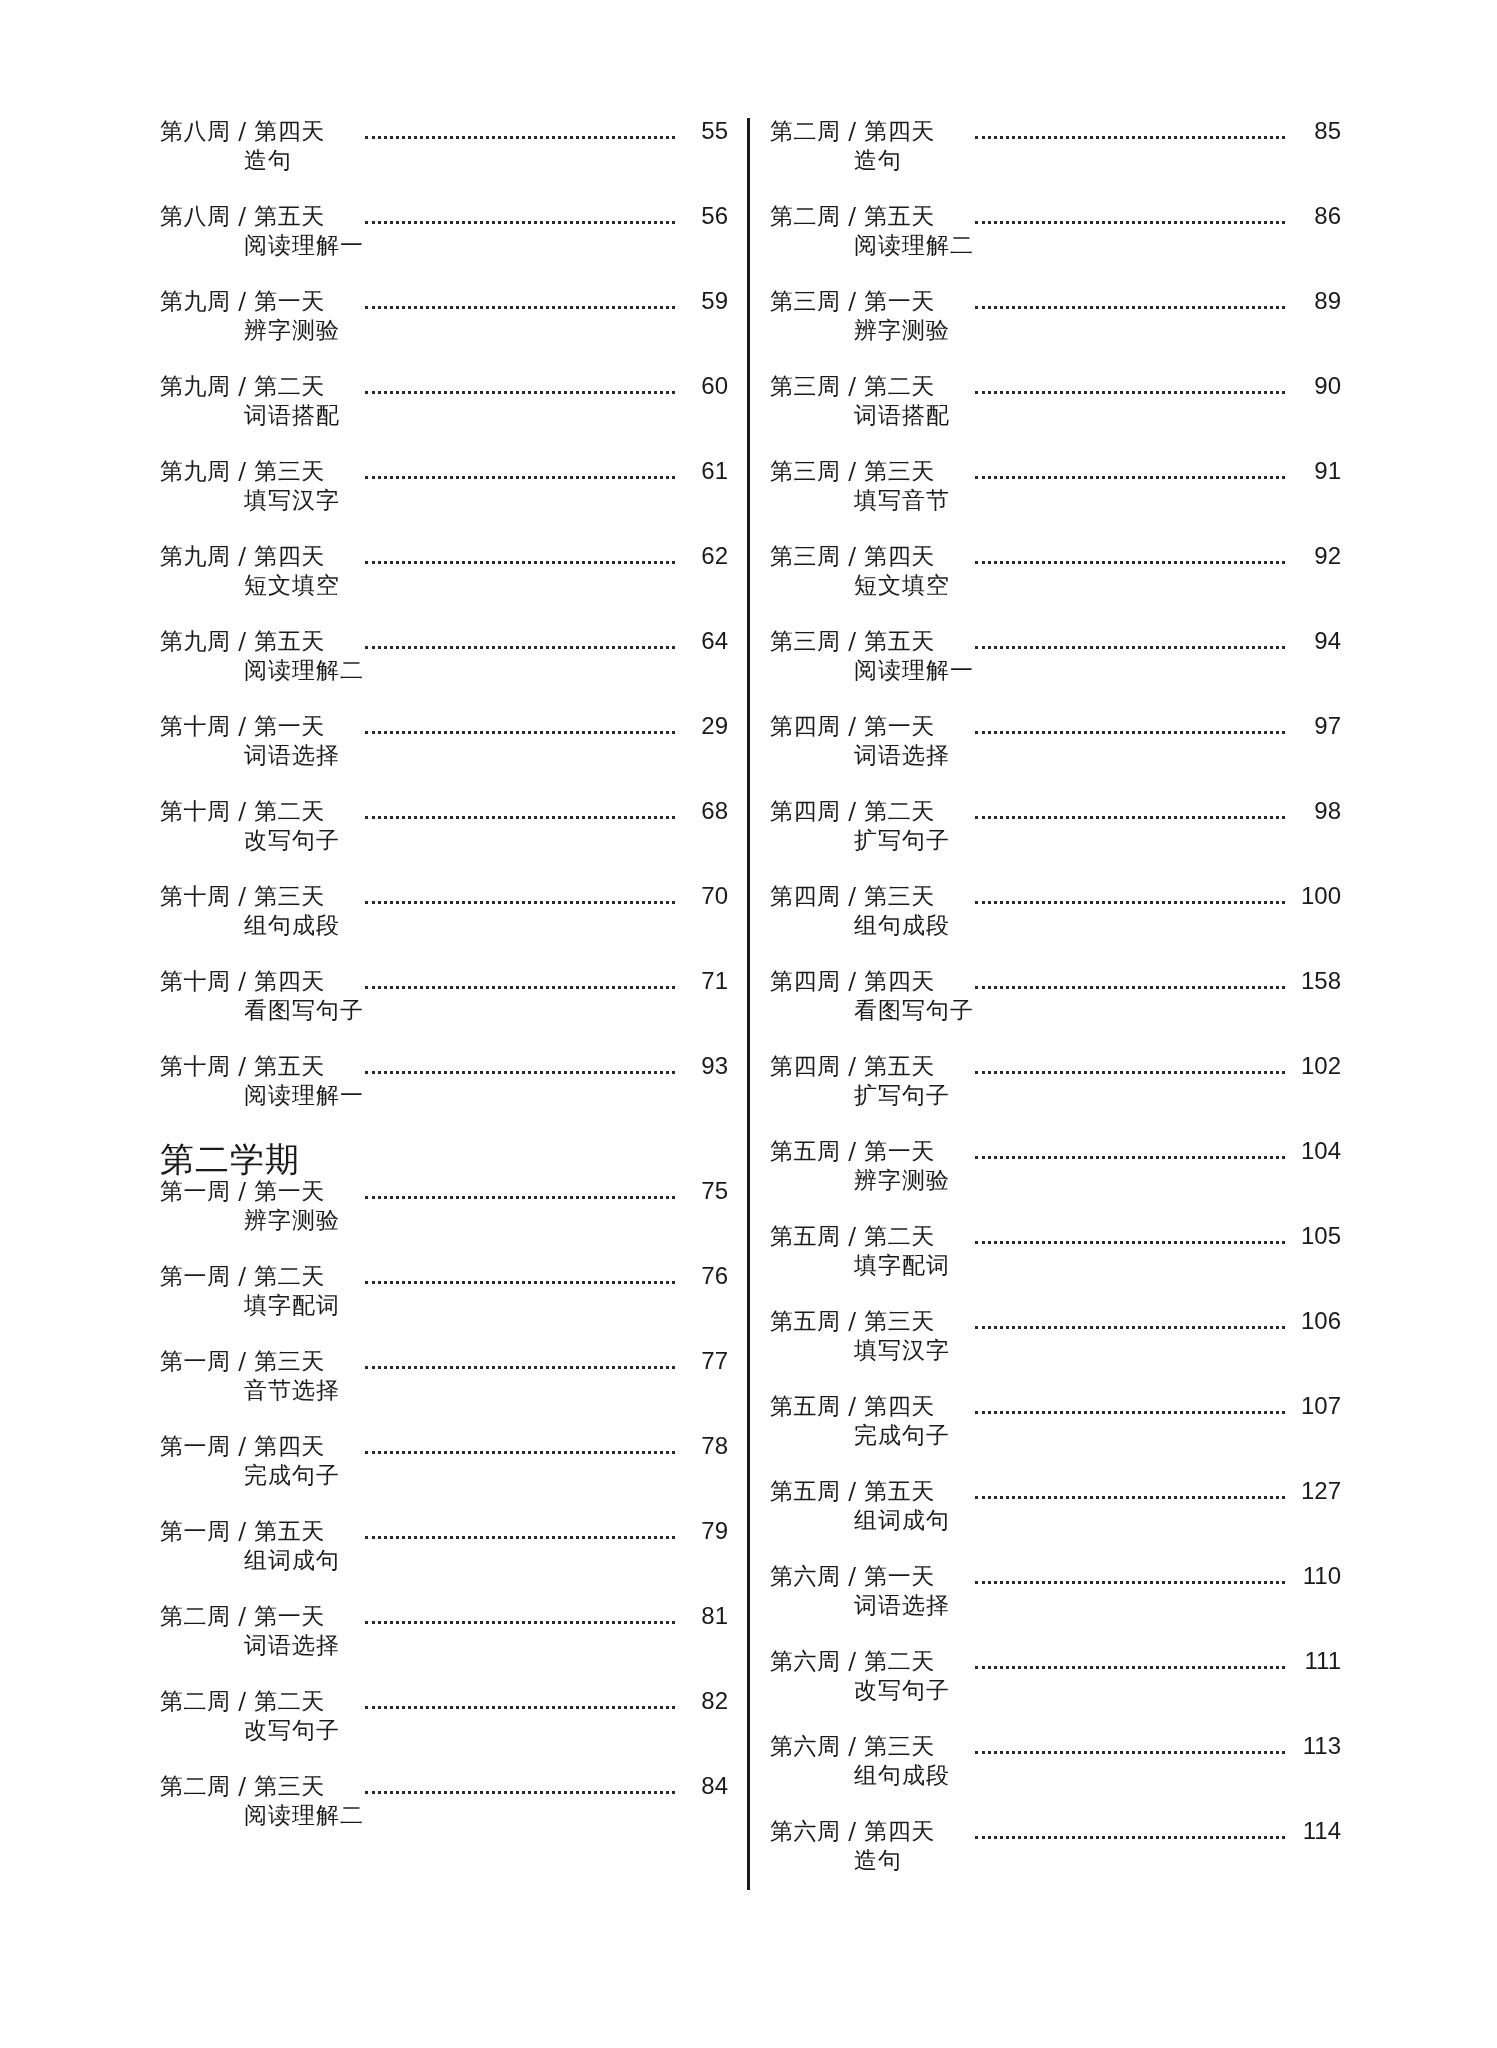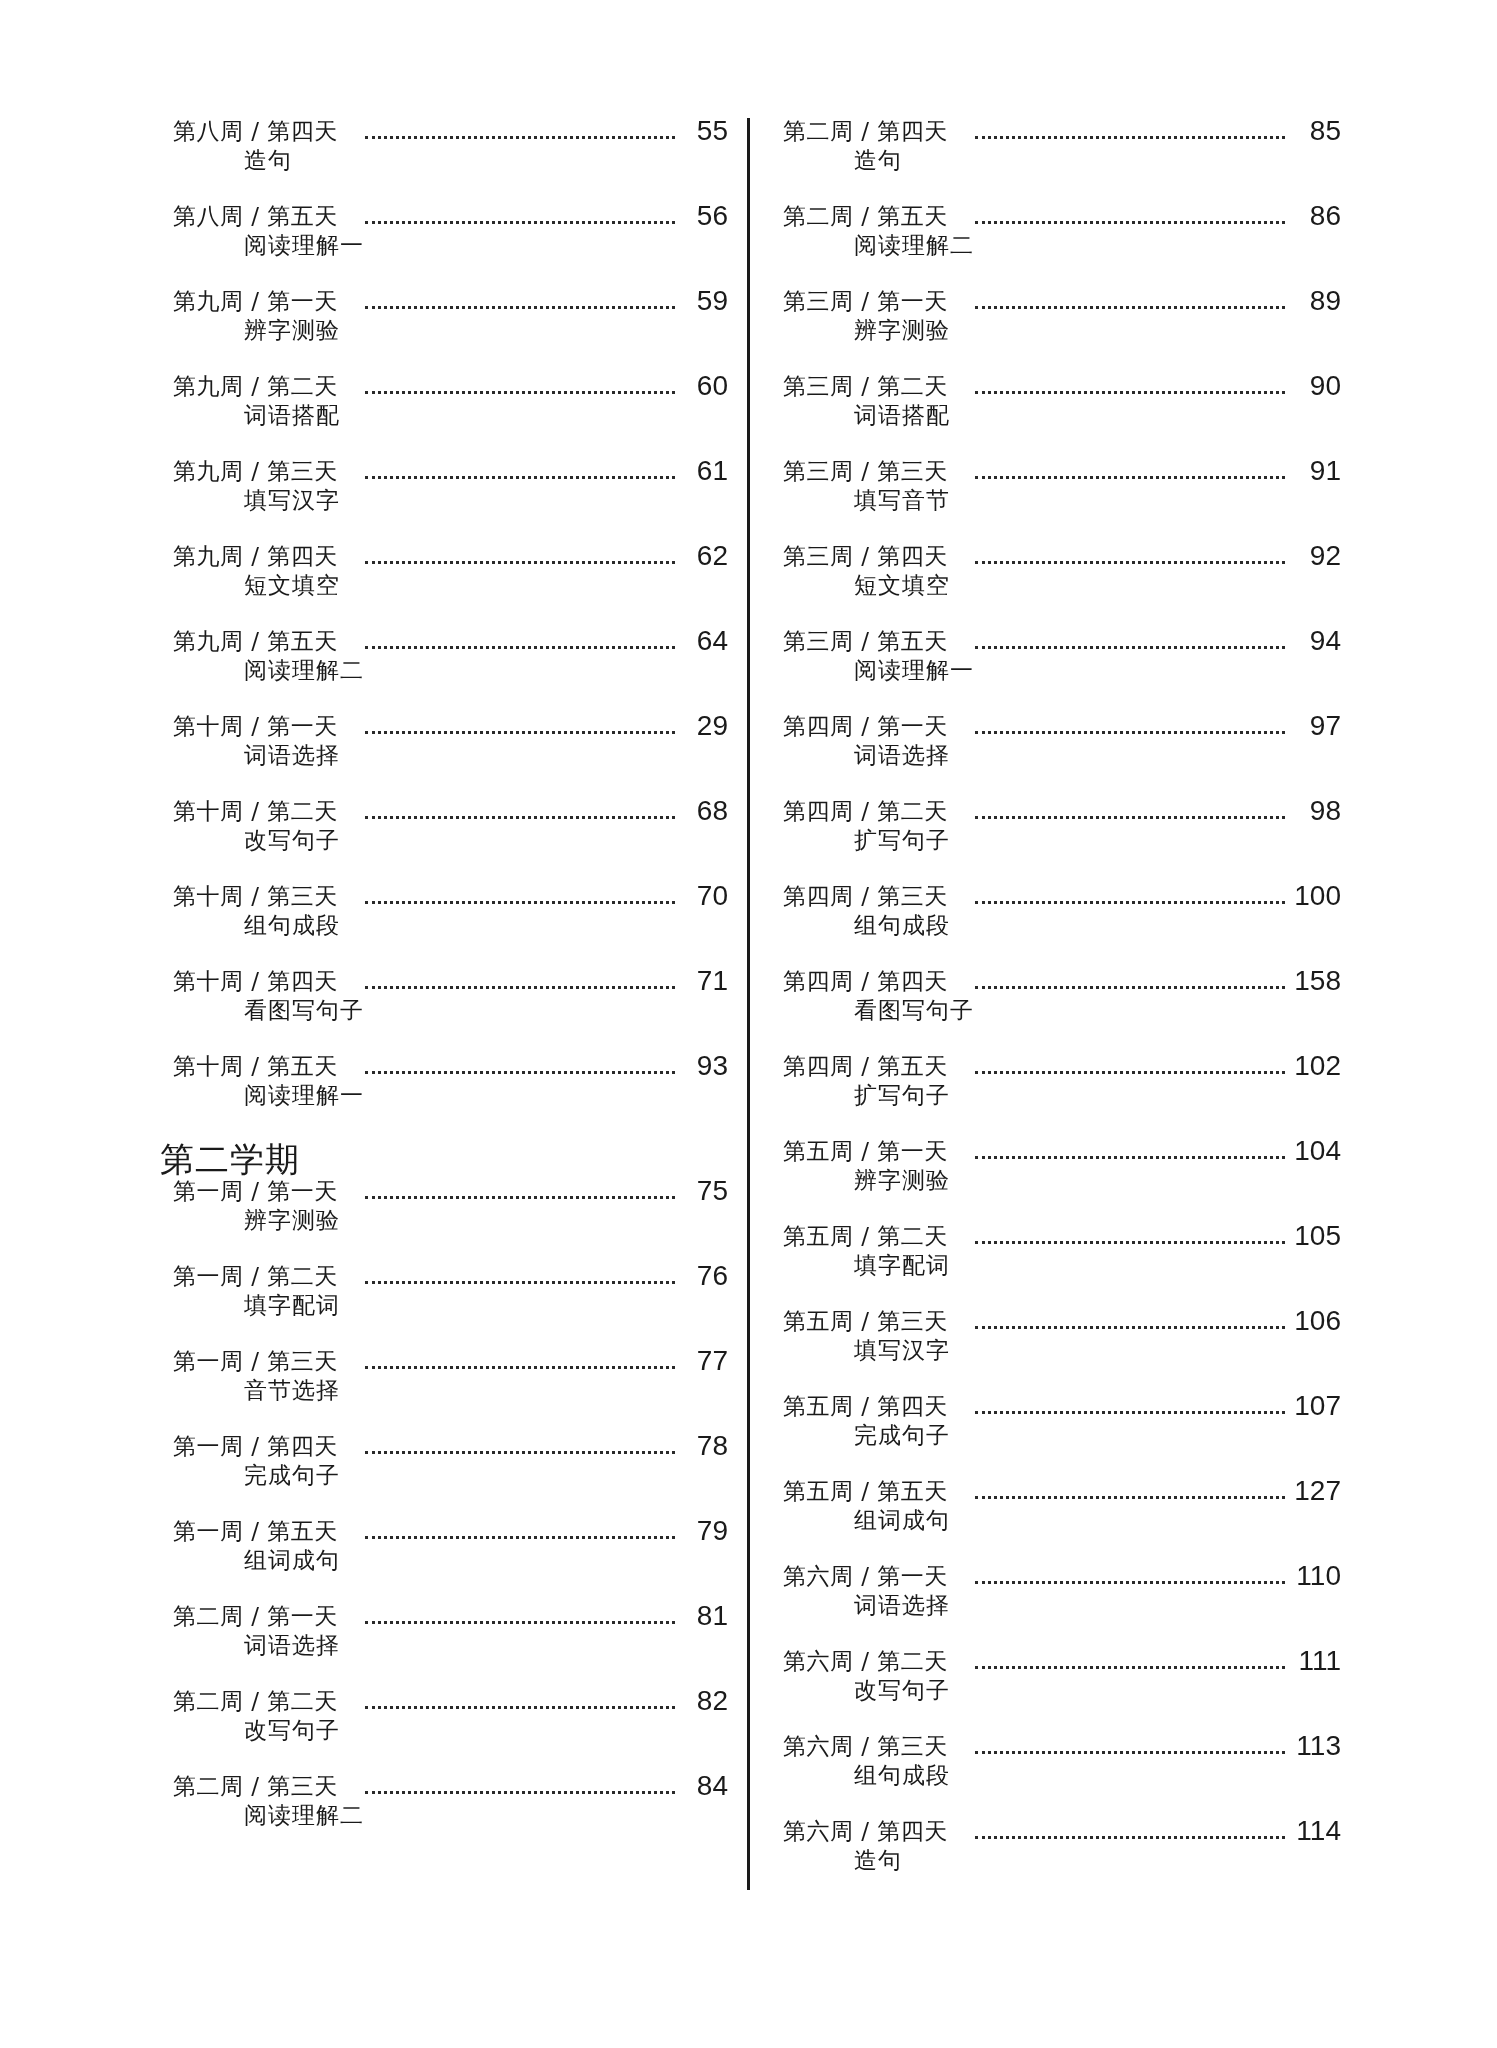--- a/index.html
+++ b/index.html
@@ -7,34 +7,34 @@
     width: 1497px; height: 2048px; position: relative; overflow: hidden;
     font-family: "DejaVu Sans", "Liberation Sans", sans-serif;
     color: #1a1a1a;
   }
   .col { position: absolute; top: 0; }
   .col-left { left: 160px; width: 568px; }
   .col-right { left: 770px; width: 571px; }
   .entry { position: absolute; left: 0; right: 0; height: 60px; }
   .entry .title {
     position: absolute; left: 0; top: 0;
-    font-size: 23px; line-height: 26px; white-space: nowrap; letter-spacing: 0.5px; margin-left: 13px;
+    font-size: 23px; line-height: 26px; white-space: nowrap; letter-spacing: 0.5px;
   }
   .entry .subtitle {
     position: absolute; left: 54px; top: 29px;
     font-size: 23px; line-height: 26px; white-space: nowrap; letter-spacing: 1px; margin-left: 30px;
   }
   .entry .leader {
     position: absolute; left: 205px; width: 310px; top: 18px; height: 0;
     border-bottom: 3px dotted #2a2a2a;
   }
   .entry .page {
     position: absolute; right: 0; top: 0;
     font-family: "Liberation Sans", sans-serif;
-    font-size: 28px; line-height: 26px; text-align: right;
+    font-size: 24px; line-height: 26px; text-align: right;
   }
   .section-heading {
     position: absolute; left: 0; top: 1140px;
     font-size: 34px; line-height: 38px; font-weight: normal; letter-spacing: 1px;
   }
   .divider {
     position: absolute; left: 747px; top: 118px; width: 3px; height: 1772px;
     background: #1a1a1a;
   }
 </style>

